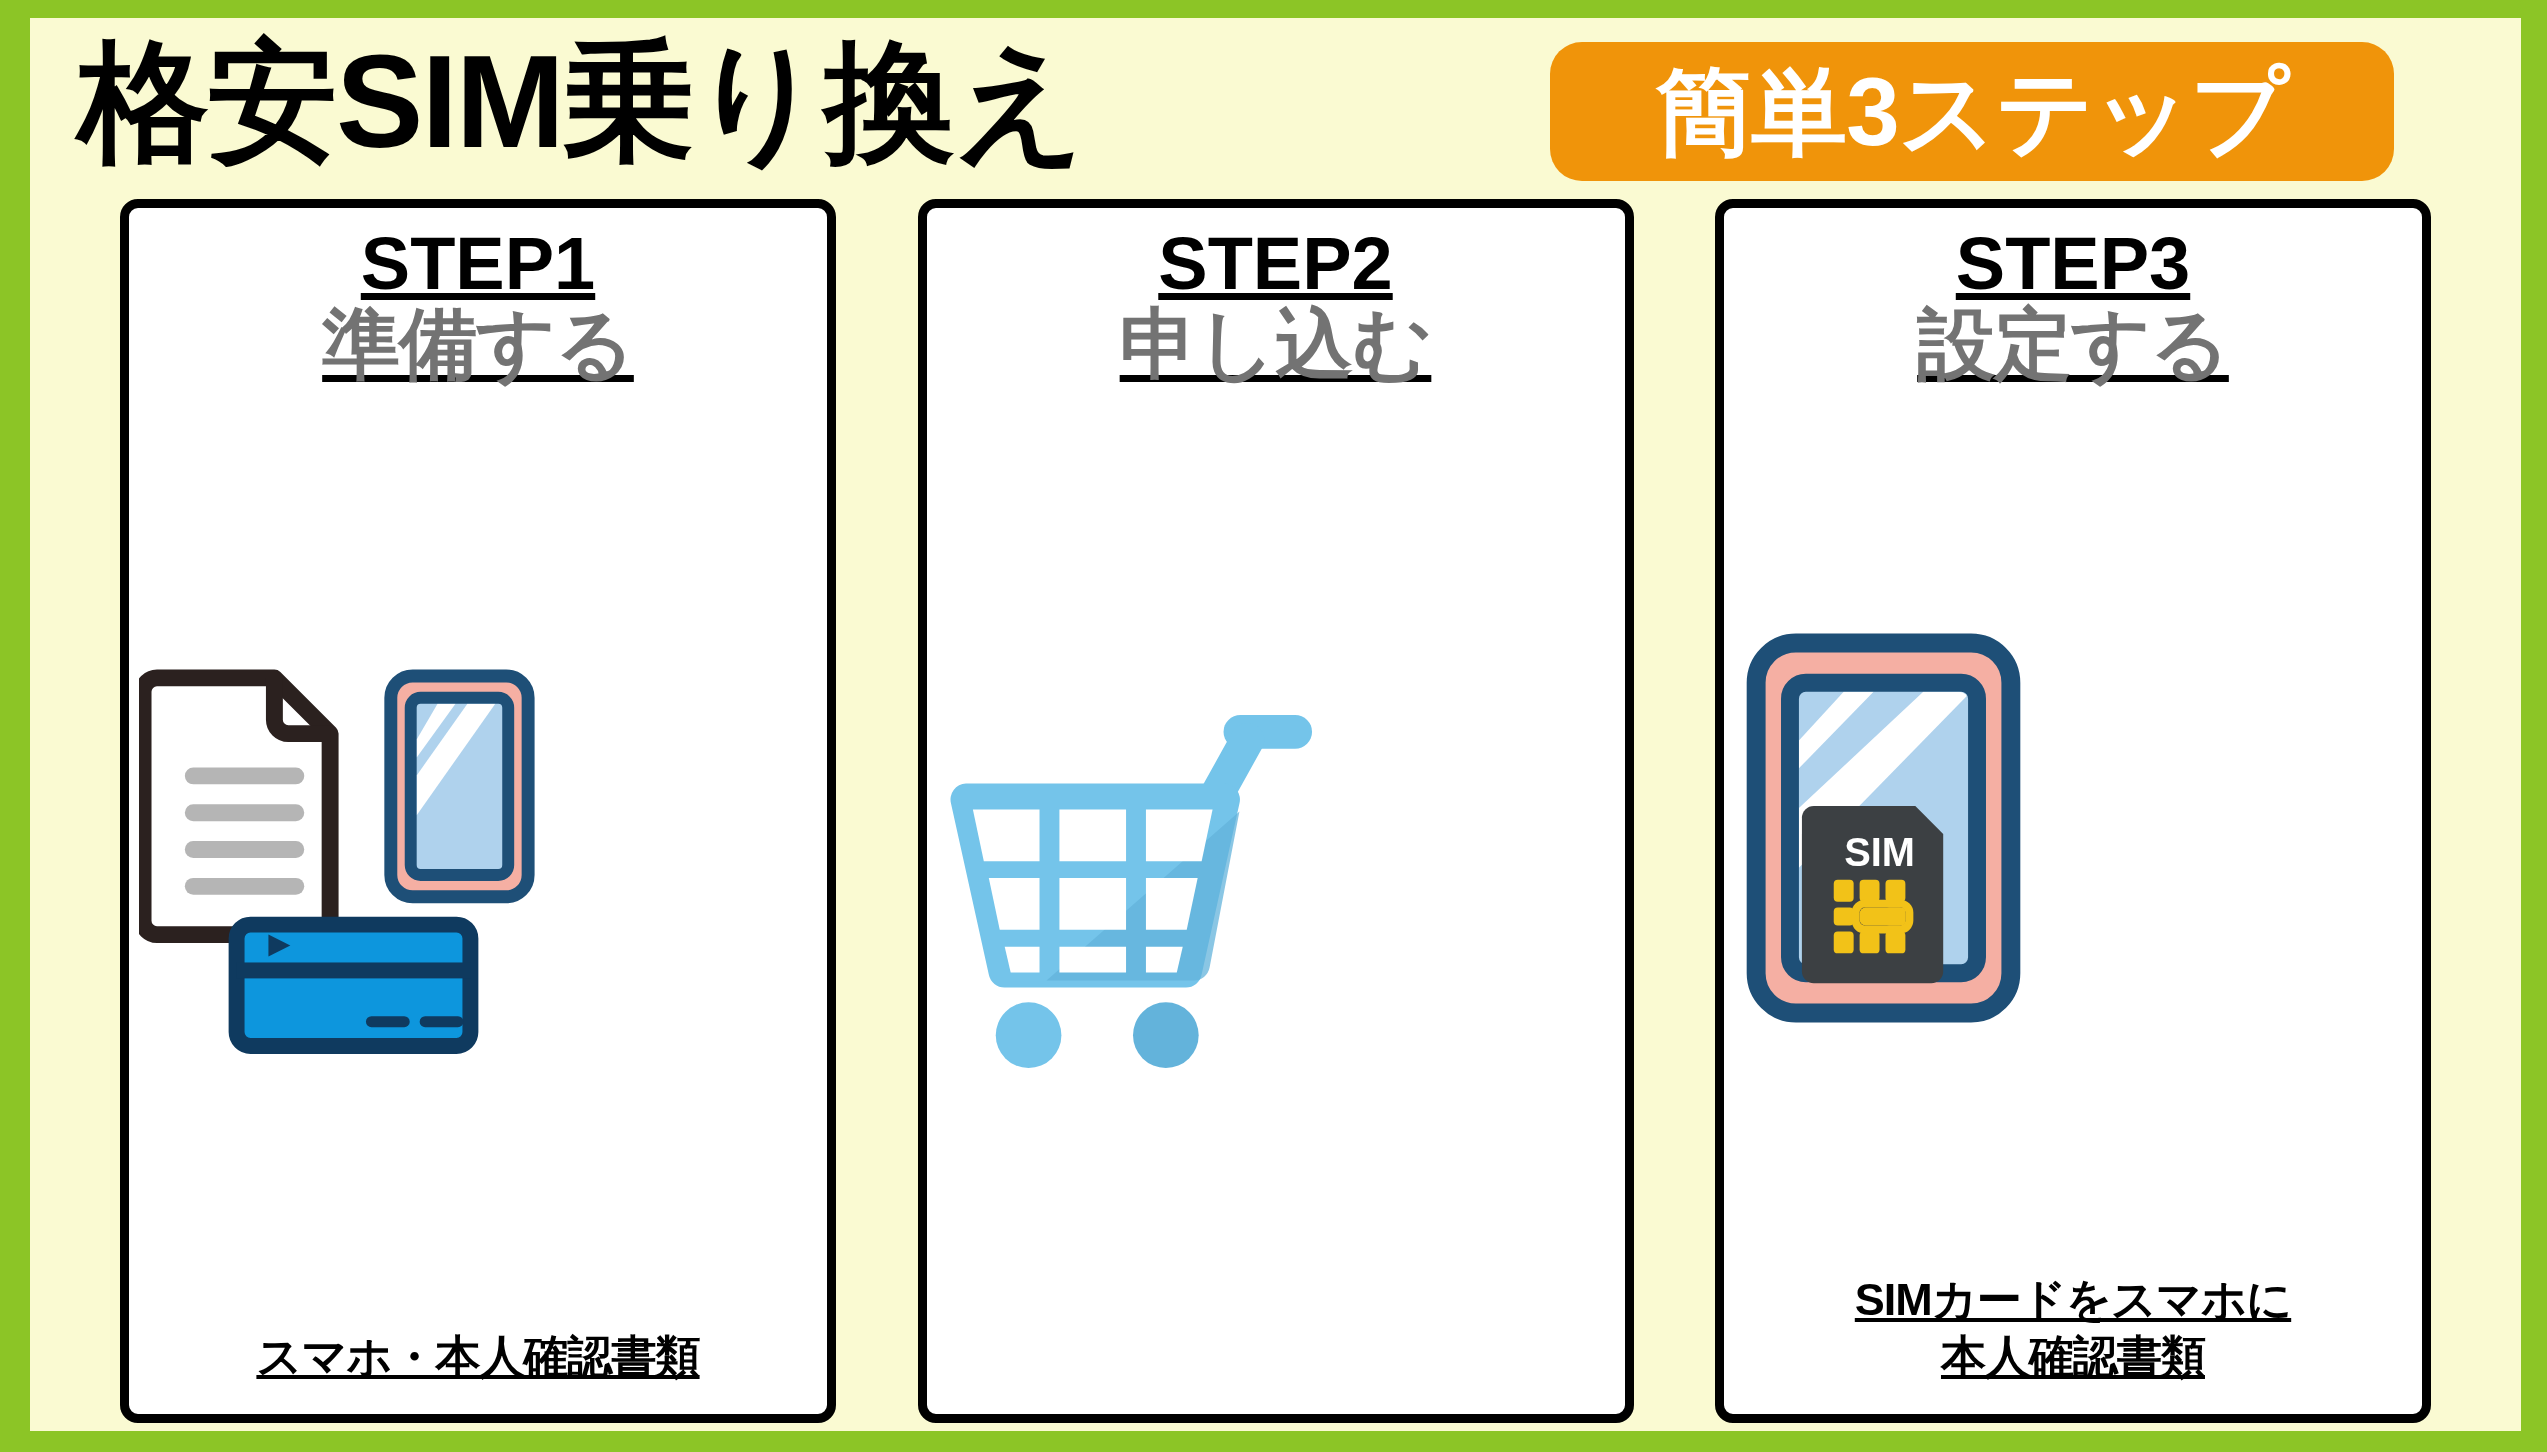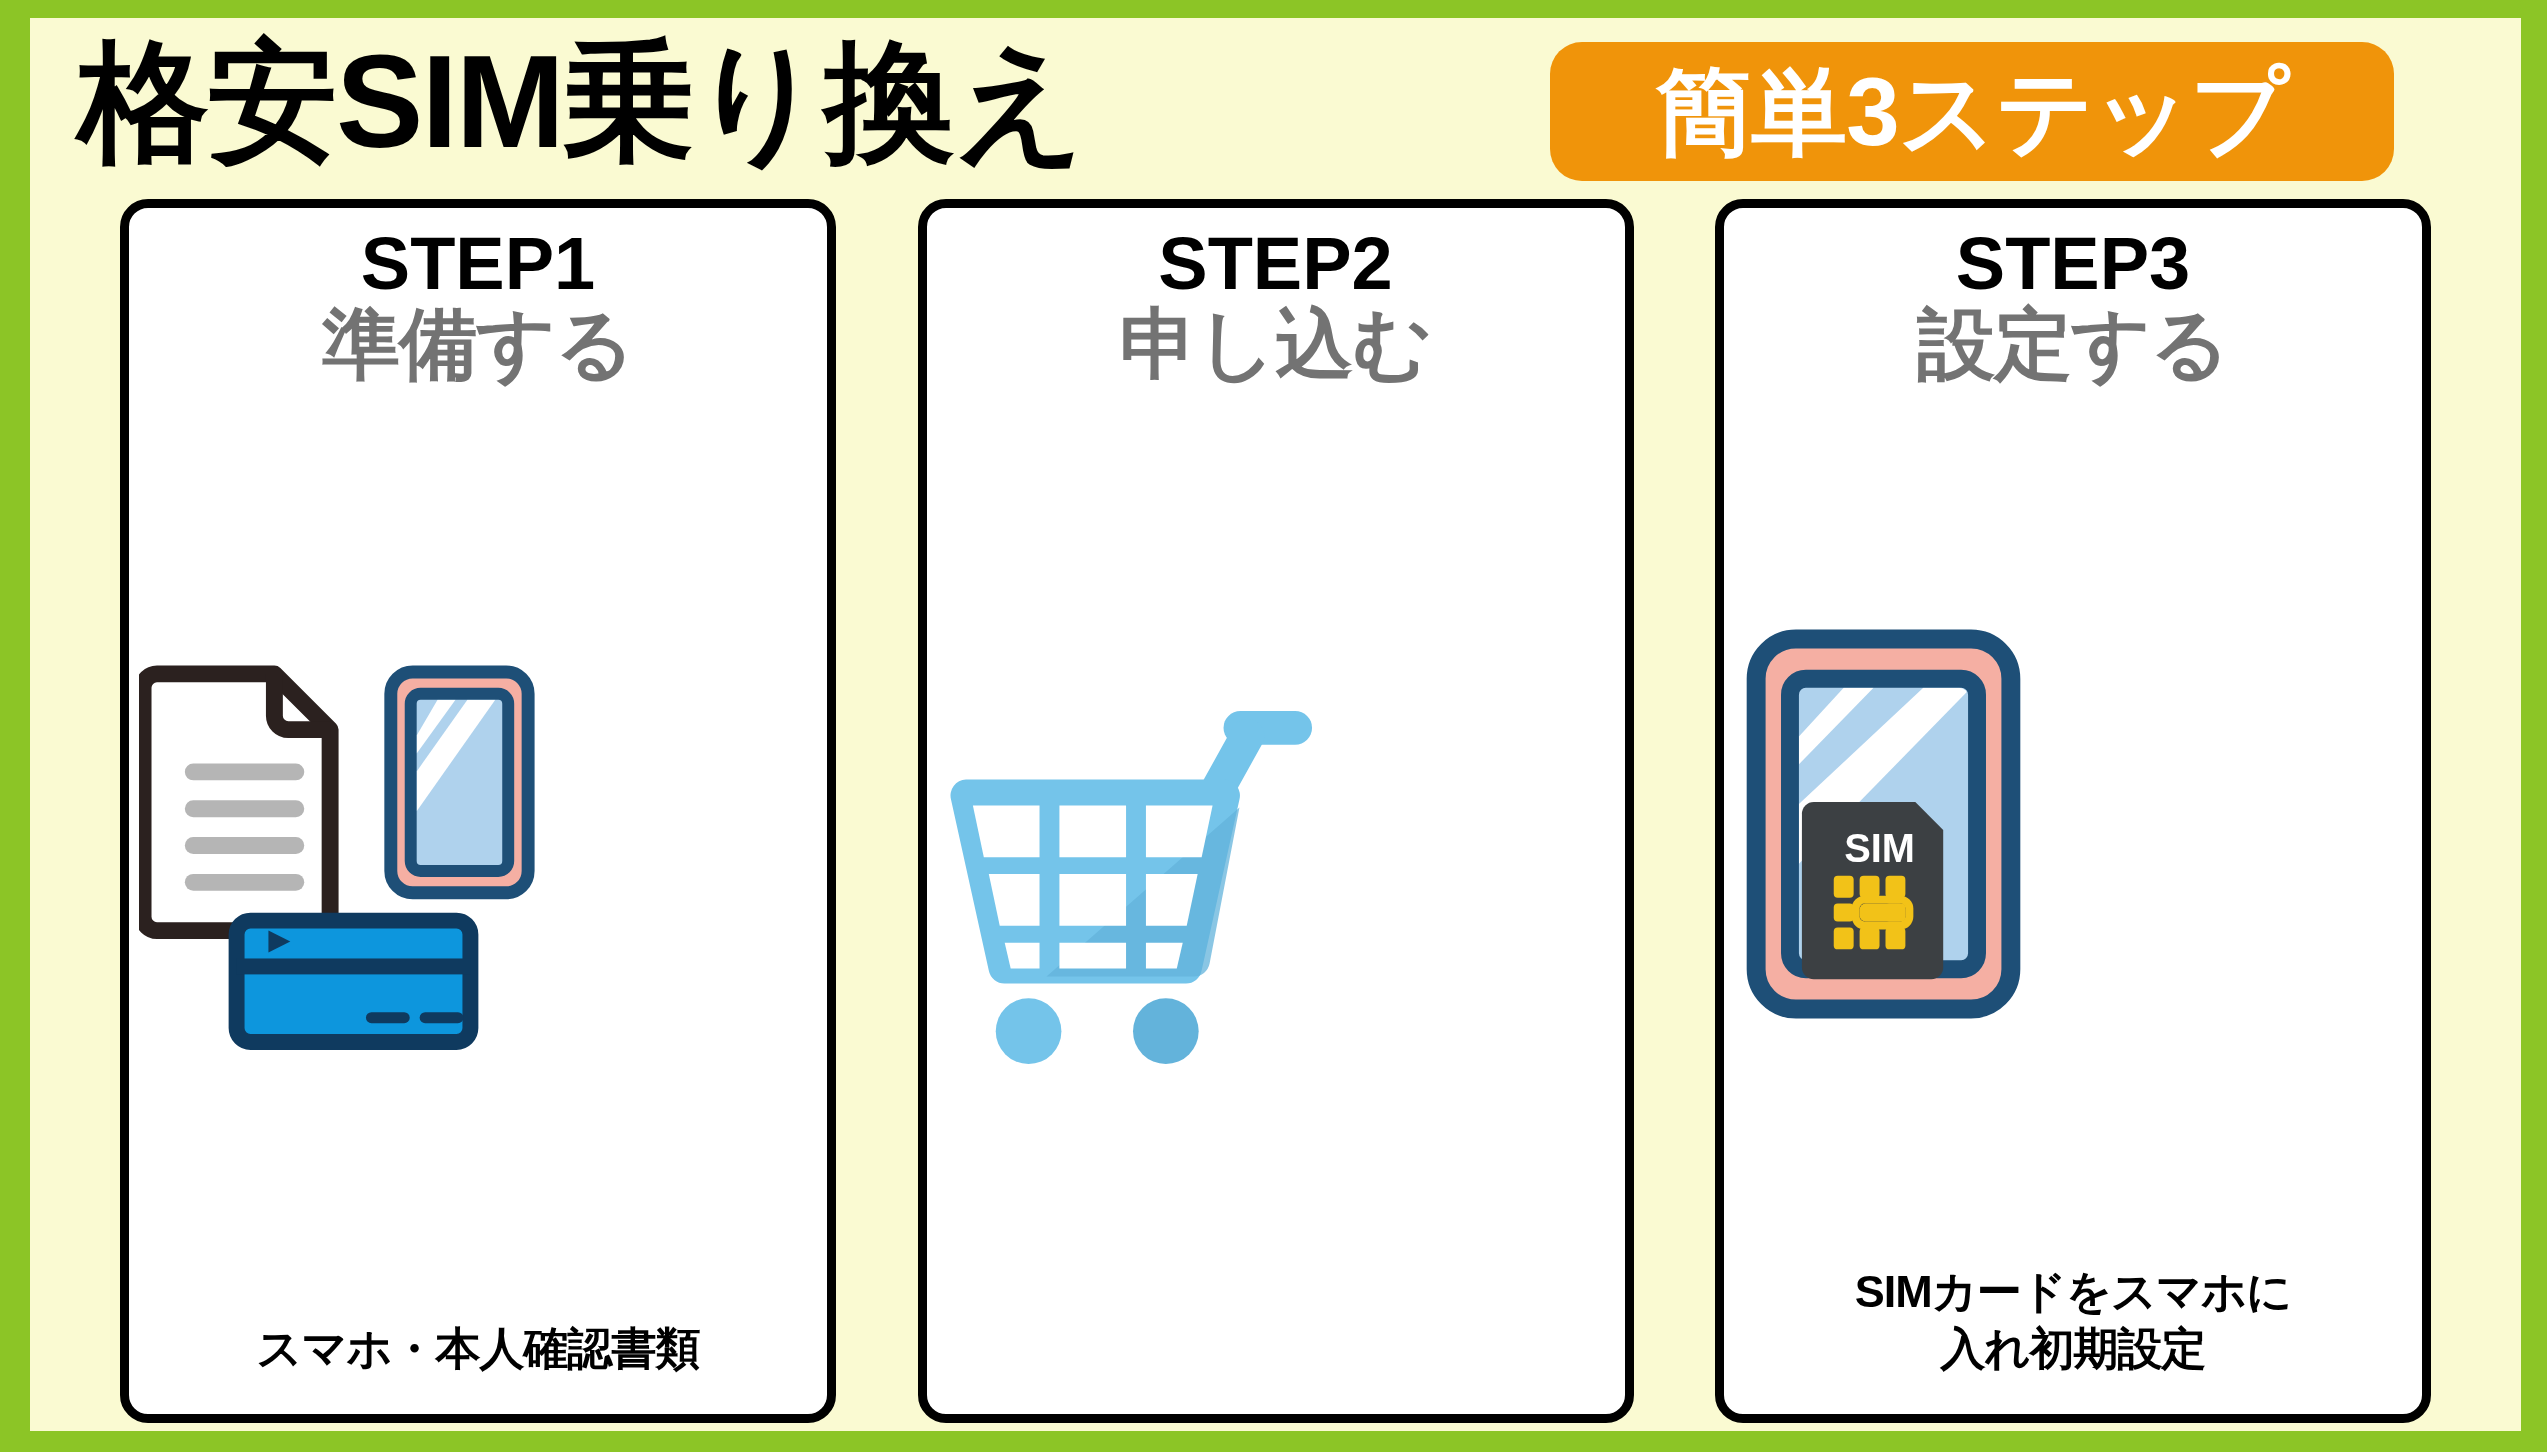--- a/index.html
+++ b/index.html
@@ -67,25 +67,26 @@
     bottom:8px;
     display:flex;
     justify-content:space-between;
     padding:0 90px;
   }
   .step-card {
     position:relative;
     width:716px;
     background:#FFFFFF;
     border:9px solid #000000;
-    border-radius:28px;
+    border-radius:18px;
     display:flex;
     flex-direction:column;
     align-items:center;
-    padding:18px 10px 22px;
+    padding:18px 10px 14px;
+    text-decoration:underline;
   }
   .step-label {
     font-size:74px;
     font-weight:bold;
     color:#000000;
     line-height:1.02;
     letter-spacing:0px;
   }
   .step-action {
     font-size:78px;
@@ -245,20 +246,20 @@
                 <rect x="152" y="304" width="20" height="22" rx="4"></rect>
                 <rect x="122" y="276" width="54" height="26" rx="9" fill="none" stroke="#F2C218" stroke-width="8"></rect>
                 <rect x="126" y="280" width="46" height="18" rx="6"></rect>
               </g>
             </g>
           </svg>
         </div>
 
         <div class="step-caption">
           <span class="cap-line">SIMカードをスマホに</span>
-          <span class="cap-line">入れ初期設定</span>
+          <span class="cap-line">本人確認書類</span>
         </div>
       </div>
 
     </div>
   </div>
 </div>
 
 
 </body></html>

